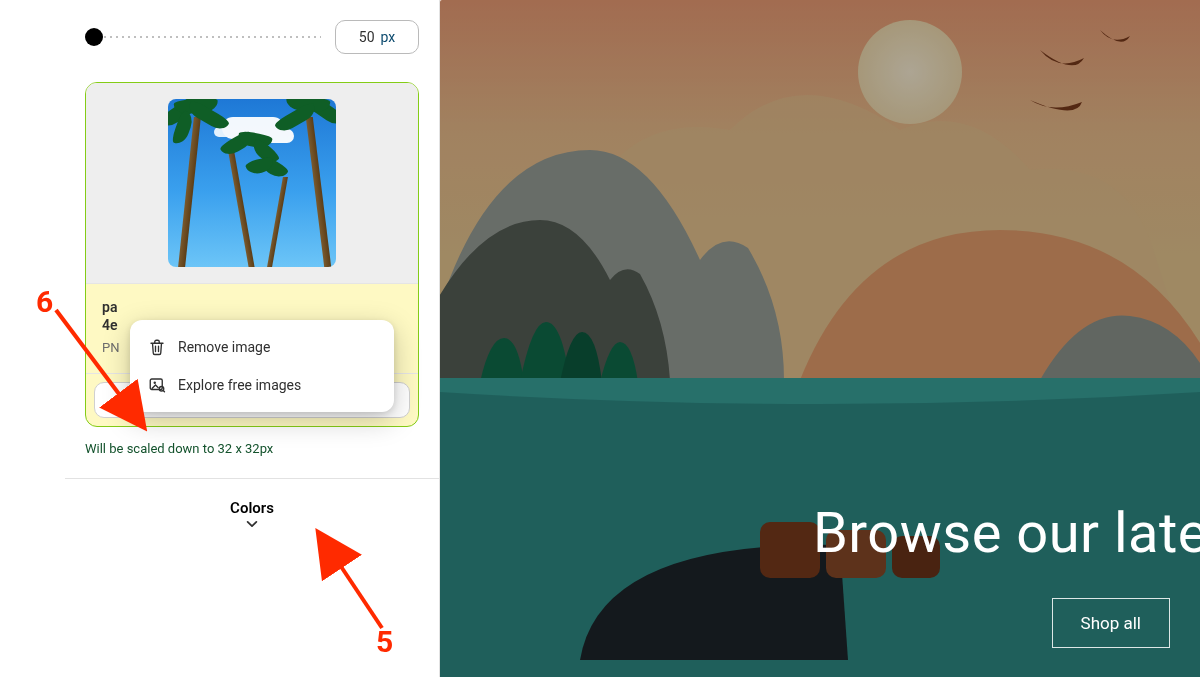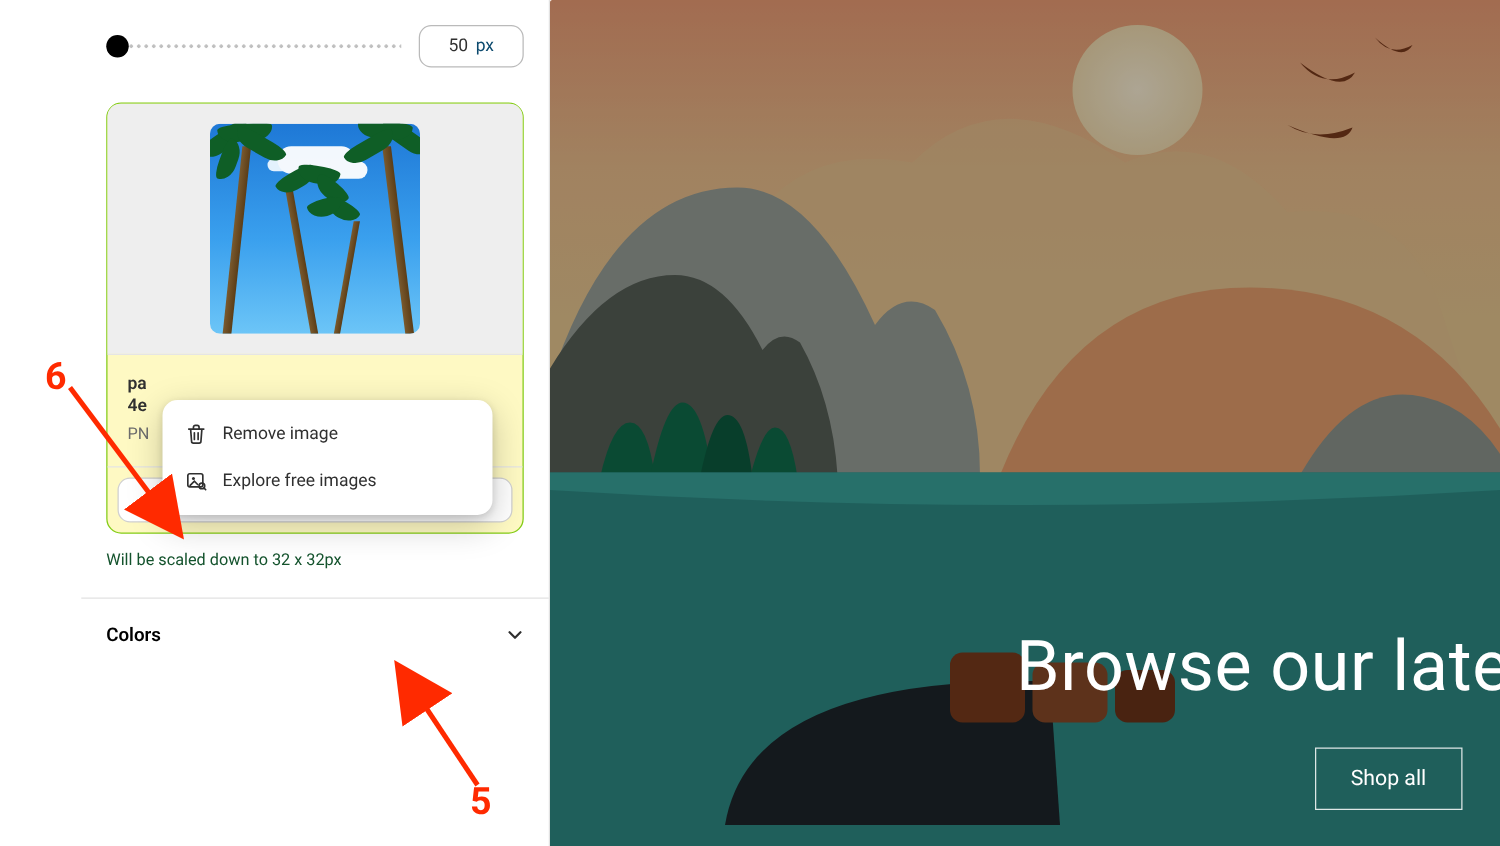--- a/index.html
+++ b/index.html
@@ -82,21 +82,21 @@
     display: flex; align-items: center; justify-content: center; gap: 8px;
     font-size: 14px; font-weight: 600; color:#303030;
     cursor: pointer;
   }
 
   .help-text { font-size: 13px; color:#14532d; margin: 14px 20px 0 20px; }
 
   .section-divider { border-top: 1px solid #e2e2e2; margin-top: 22px; }
   .colors-row {
     display: flex; align-items: center; justify-content: space-between;
-    padding: 20px 20px; font-size: 15px; font-weight: 600; cursor:pointer;
+    padding: 20px 20px; font-size: 15px; font-weight: 600; cursor:pointer;flex-direction:column;
   }
 
   
   .popover {
     position: absolute;
     left: 130px; top: 320px;
     width: 264px;
     background: #fff;
     border-radius: 12px;
     box-shadow: 0 8px 28px rgba(0,0,0,.22), 0 2px 6px rgba(0,0,0,.12);

